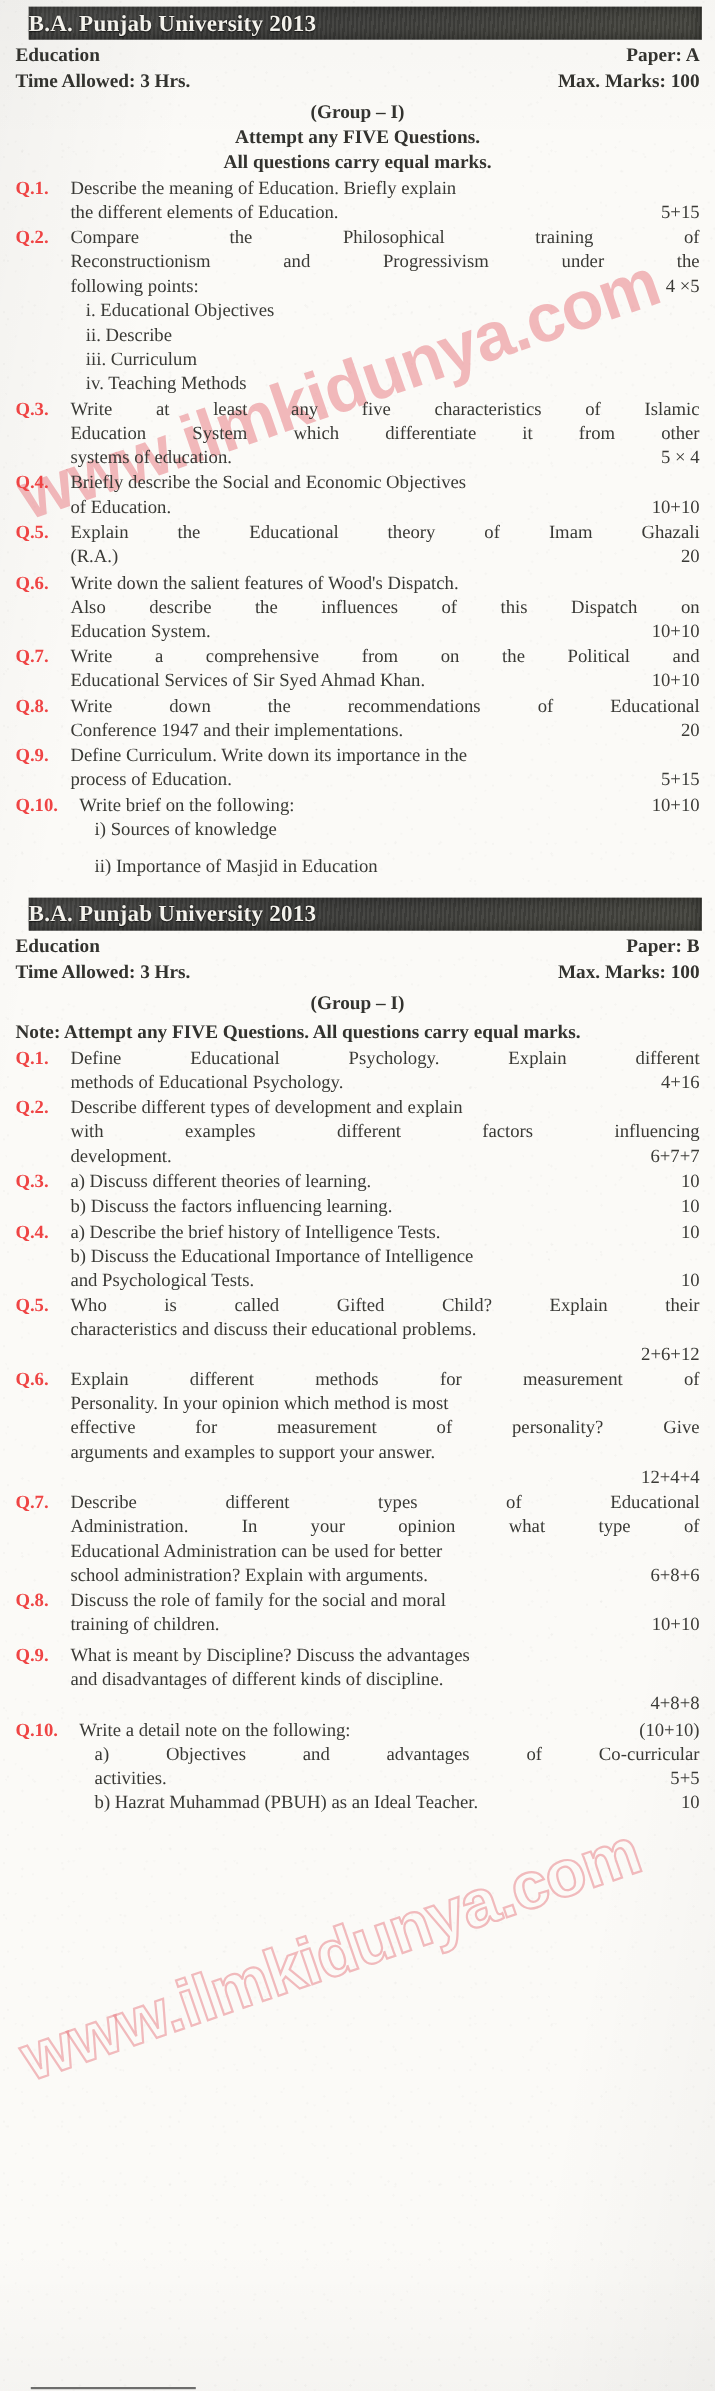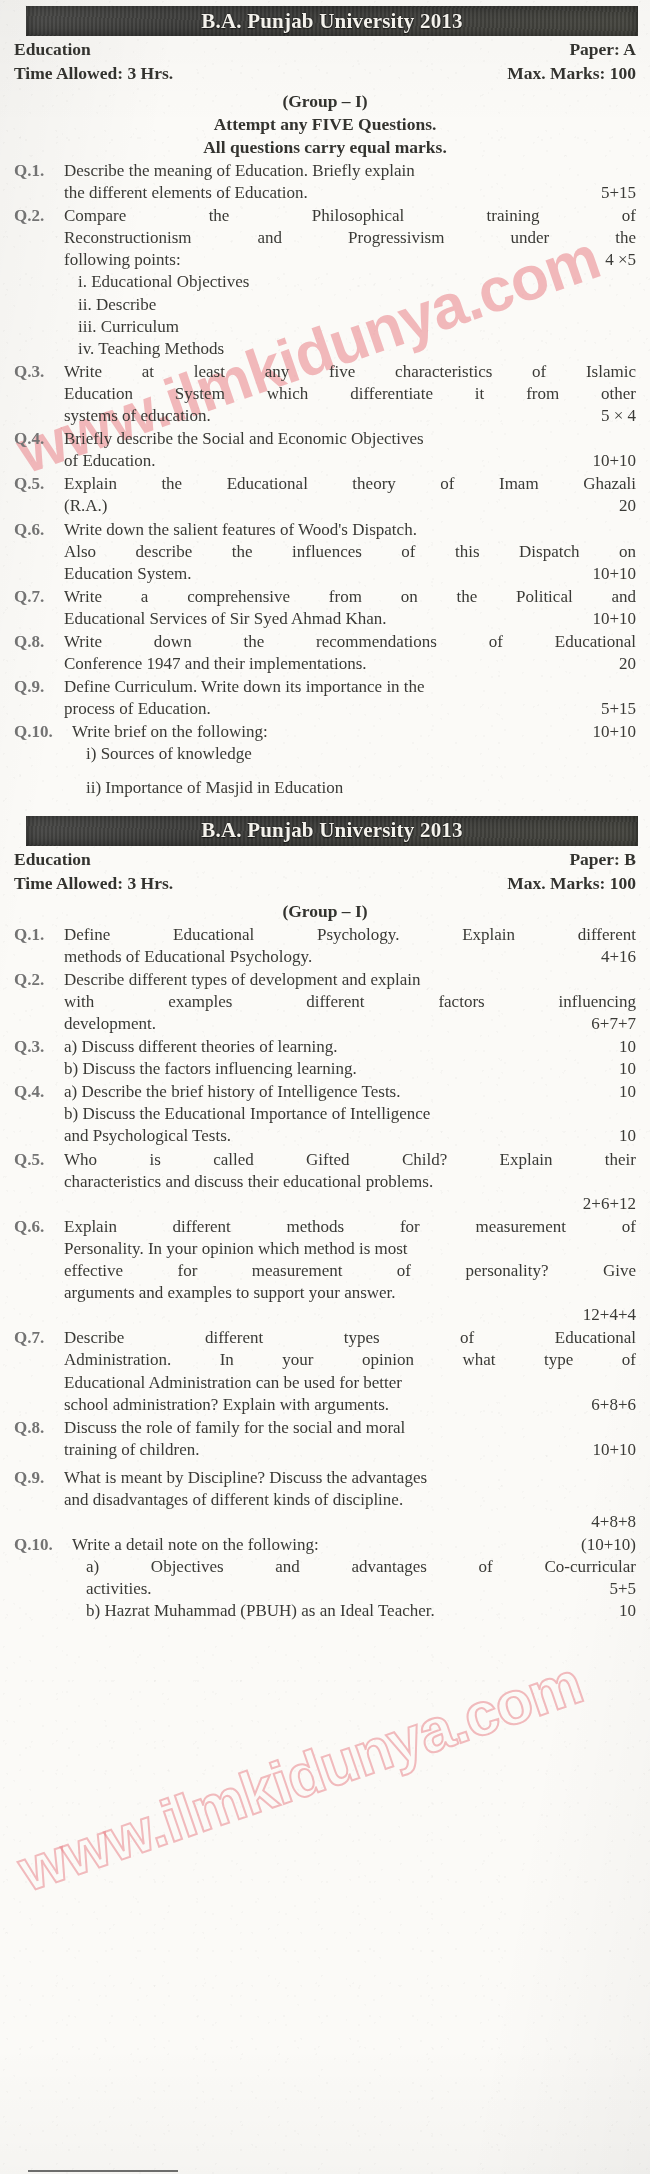--- a/index.html
+++ b/index.html
@@ -60,21 +60,20 @@
   
   .banner {
     position: relative;
     margin: 6px 12px 0 26px;
     height: 30px;
     background:
       repeating-linear-gradient(93deg, rgba(255,255,255,.05) 0 2px, rgba(0,0,0,.06) 2px 4px),
       linear-gradient(170deg, #4a4a48 0%, #3b3b39 40%, #46463f 100%);
     display: flex;
     align-items: center;
-    justify-content: center;
     box-shadow: inset 0 0 12px rgba(0,0,0,.45);
   }
   .banner-title {
     color: #f4f2ec;
     font-family: "Liberation Serif", "DejaVu Serif", serif;
     font-weight: bold;
     font-size: 21px;
     letter-spacing: .2px;
     text-shadow: 0 0 2px rgba(0,0,0,.7), 0 1px 1px rgba(0,0,0,.5);
     white-space: nowrap;
@@ -118,21 +117,21 @@
   .q {
     display: flex;
     align-items: flex-start;
     margin-top: 1px;
   }
   .q-num {
     flex: 0 0 auto;
     width: 50px;
     font-weight: bold;
     font-size: 17px;
-    color: #737373;
+    color: #ef4444;
     line-height: 1.30;
     padding-top: 0px;
   }
   .q-num.wide { width: 58px; }
   .q-body {
     flex: 1 1 auto;
     font-size: 17px;
     line-height: 1.30;
     color: #3a3a36;
   }
@@ -405,20 +404,21 @@
         <span class="right">Paper: B</span>
       </div>
 
       <div class="meta-row">
         <span class="left">Time Allowed: 3 Hrs.</span>
         <span class="right">Max. Marks: 100</span>
       </div>
 
       <div class="centered">(Group – I)</div>
 
+      <div class="note-line">Note: Attempt any FIVE Questions. All questions carry equal marks.</div>
 
       <div class="qlist">
 
         <div class="q">
           <div class="q-num">Q.1.</div>
           <div class="q-body">
             <div class="ln justify">
                 <span class="txt">Define Educational Psychology. Explain different</span>
               </div>
             <div class="ln">

